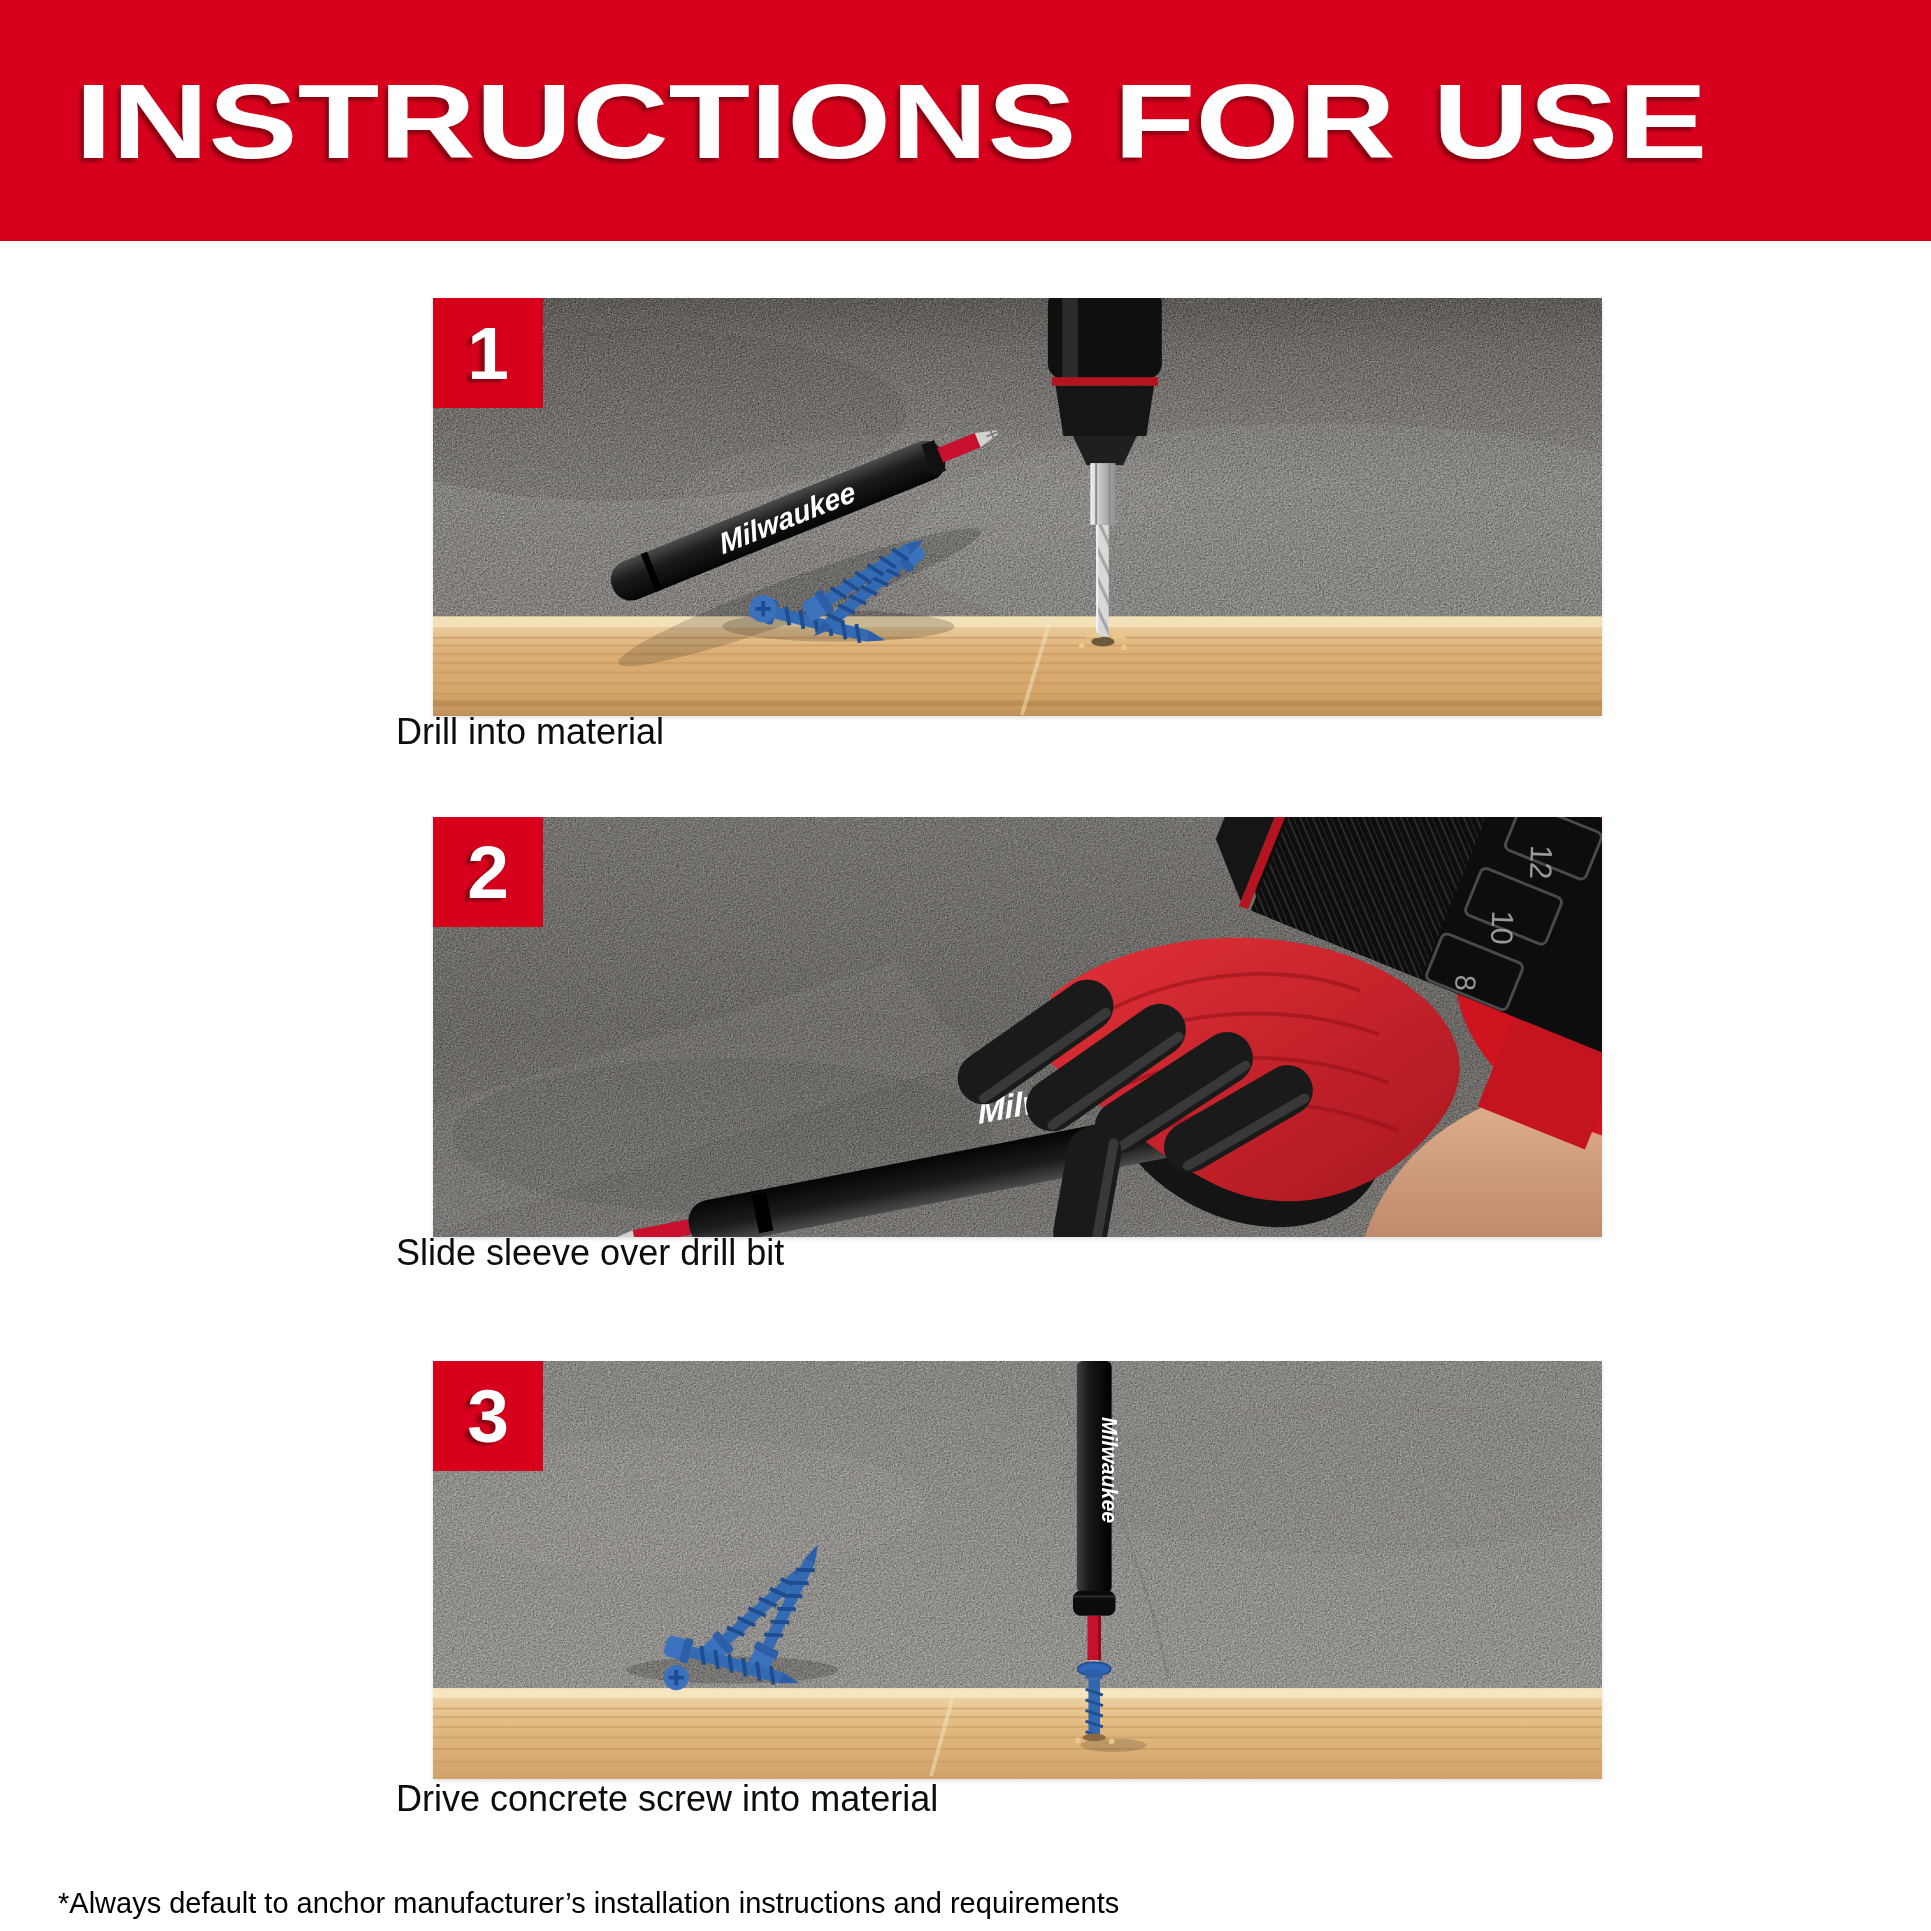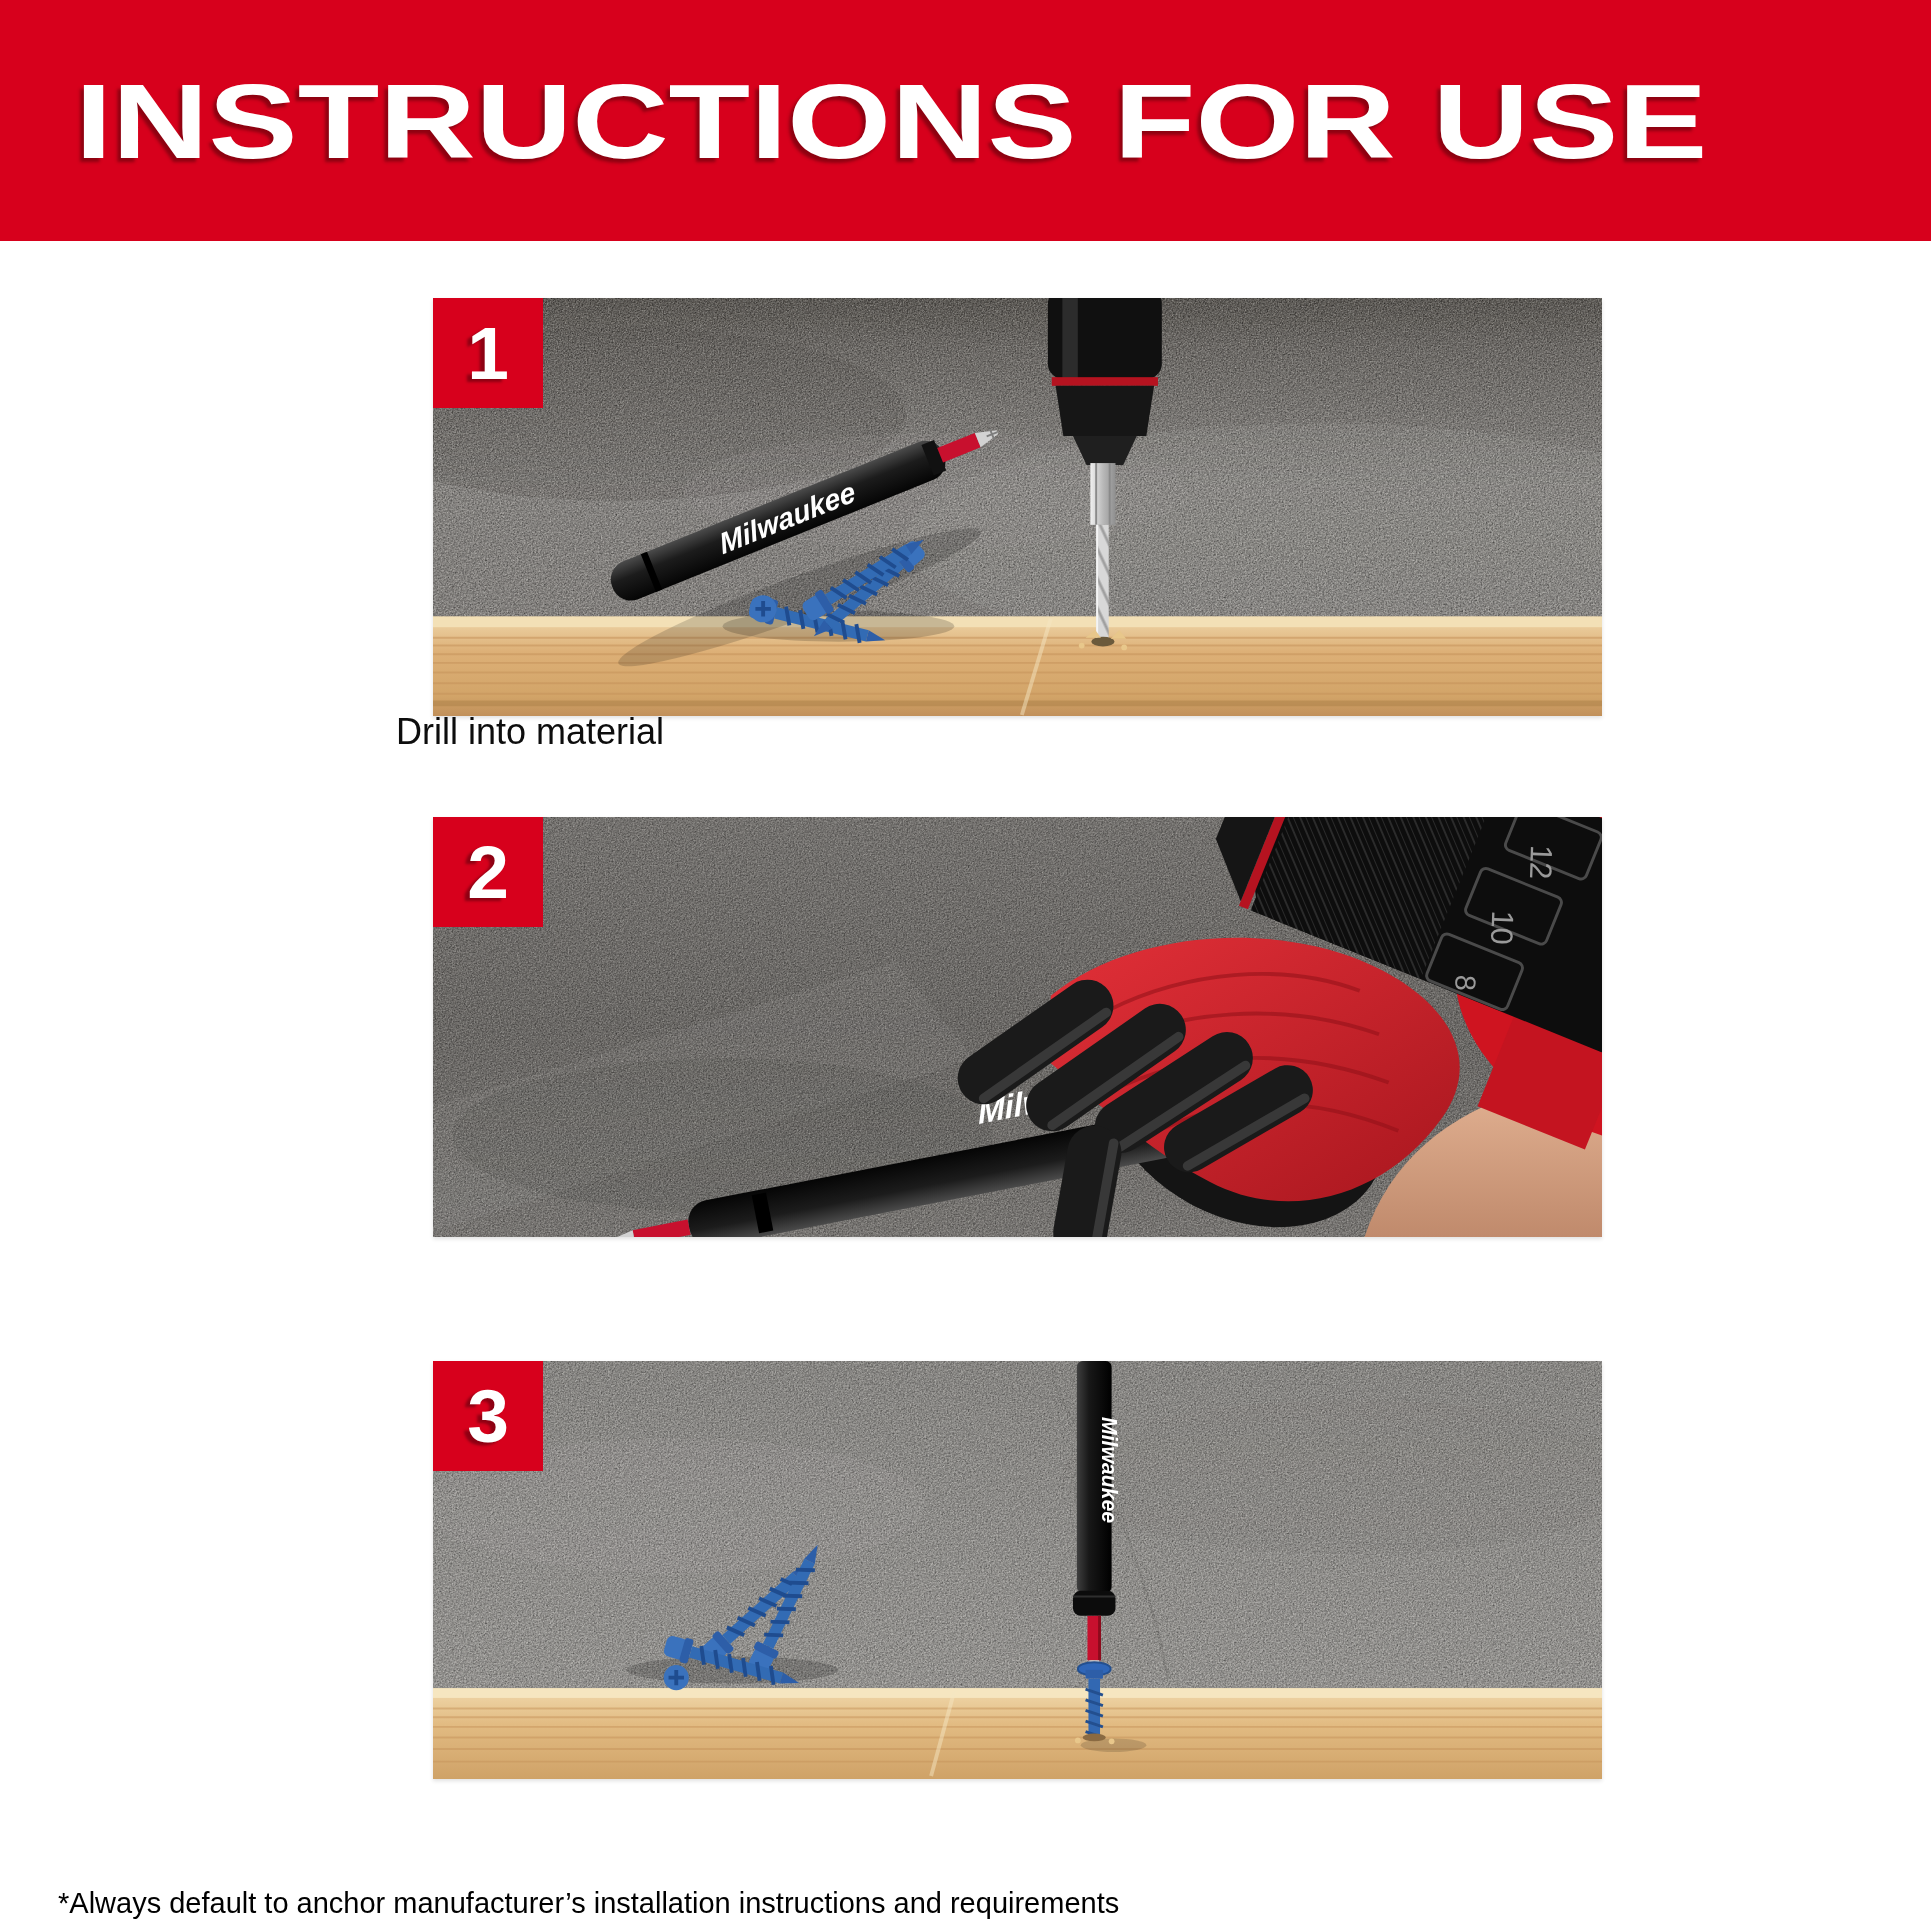--- a/index.html
+++ b/index.html
@@ -256,20 +256,21 @@
         <g transform="translate(690,320) rotate(100)">
             <rect x="0" y="-28" width="140" height="56" rx="28"></rect>
             <rect x="10" y="-23" width="120" height="10" rx="5" fill="#383838"></rect>
           </g>
       </g>
     </svg>
     <div class="badge">
       <span>2</span>
     </div>
   </figure>
+  <p class="caption" id="caption2">Slide sleeve over drill bit</p>
 
   <figure class="photo" id="photo3">
     <svg viewBox="0 0 1211 433">
       <defs>
         <linearGradient id="p3bg" x1="0" y1="0" x2="0" y2="1">
           <stop offset="0" stop-color="#8f8d8a"></stop>
             <stop offset="0.5" stop-color="#9b9996"></stop>
           <stop offset="1" stop-color="#a3a19e"></stop>
         </linearGradient>
         <linearGradient id="p3wood" x1="0" y1="0" x2="0" y2="1">
@@ -341,16 +342,17 @@
         <path d="M676,340 l18,6 m-18,5 l18,6 m-18,5 l18,6 m-18,5 l18,6 m-18,5 l18,6" stroke="#234f8f" stroke-width="3" fill="none"></path>
         <ellipse cx="685" cy="390" rx="12" ry="4" fill="#8a6a42"></ellipse>
         <circle cx="668" cy="393" r="3" fill="#e8c78b"></circle>
           <circle cx="703" cy="394" r="3" fill="#e8c78b"></circle>
       </g>
     </svg>
     <div class="badge">
       <span>3</span>
     </div>
   </figure>
+  <p class="caption" id="caption3">Drive concrete screw into material</p>
 
   <p class="footnote">*Always default to anchor manufacturer’s installation instructions and requirements</p>
 </div>
 
 
 </body></html>

